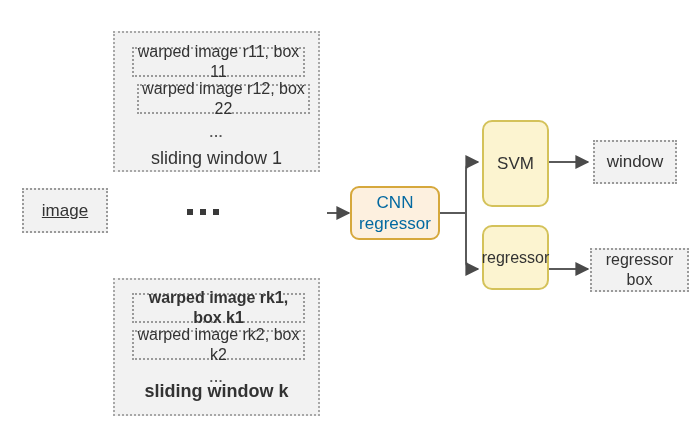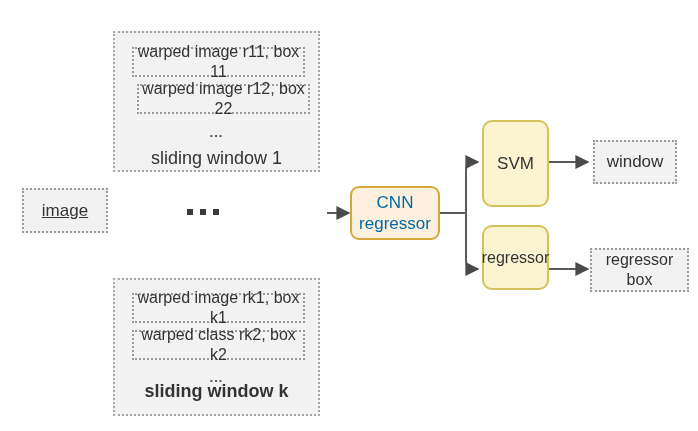--- a/index.html
+++ b/index.html
@@ -153,26 +153,26 @@
       <span>warped image r12, box 22</span>
     </div>
 
     <div class="dots-small" style="top:92px;">...</div>
 
     <div class="group-caption" style="top:114px;">sliding window 1</div>
   </div>
 
   <div class="node dotted-group" style="left:113px; top:278px; width:207px; height:138px;">
 
-    <div class="node dotted label-12" style="left:17px; top:13px; width:173px; height:30px;">
+    <div class="node dotted label-12" style="left:17px; top:13px; width:173px; height:30px;font-weight:bold;">
       <span>warped image rk1, box k1</span>
     </div>
 
     <div class="node dotted label-12" style="left:17px; top:50px; width:173px; height:30px;">
-      <span>warped class rk2, box k2</span>
+      <span>warped image rk2, box k2</span>
     </div>
 
     <div class="dots-small" style="top:90px;">...</div>
 
     <div class="group-caption" style="top:100px;font-weight:bold;">sliding window k</div>
   </div>
 
   <div class="node proc-cnn label-13" style="left:350px; top:186px; width:90px; height:54px; flex-direction:column;">
     <span>CNN</span>
     <span>regressor</span>

